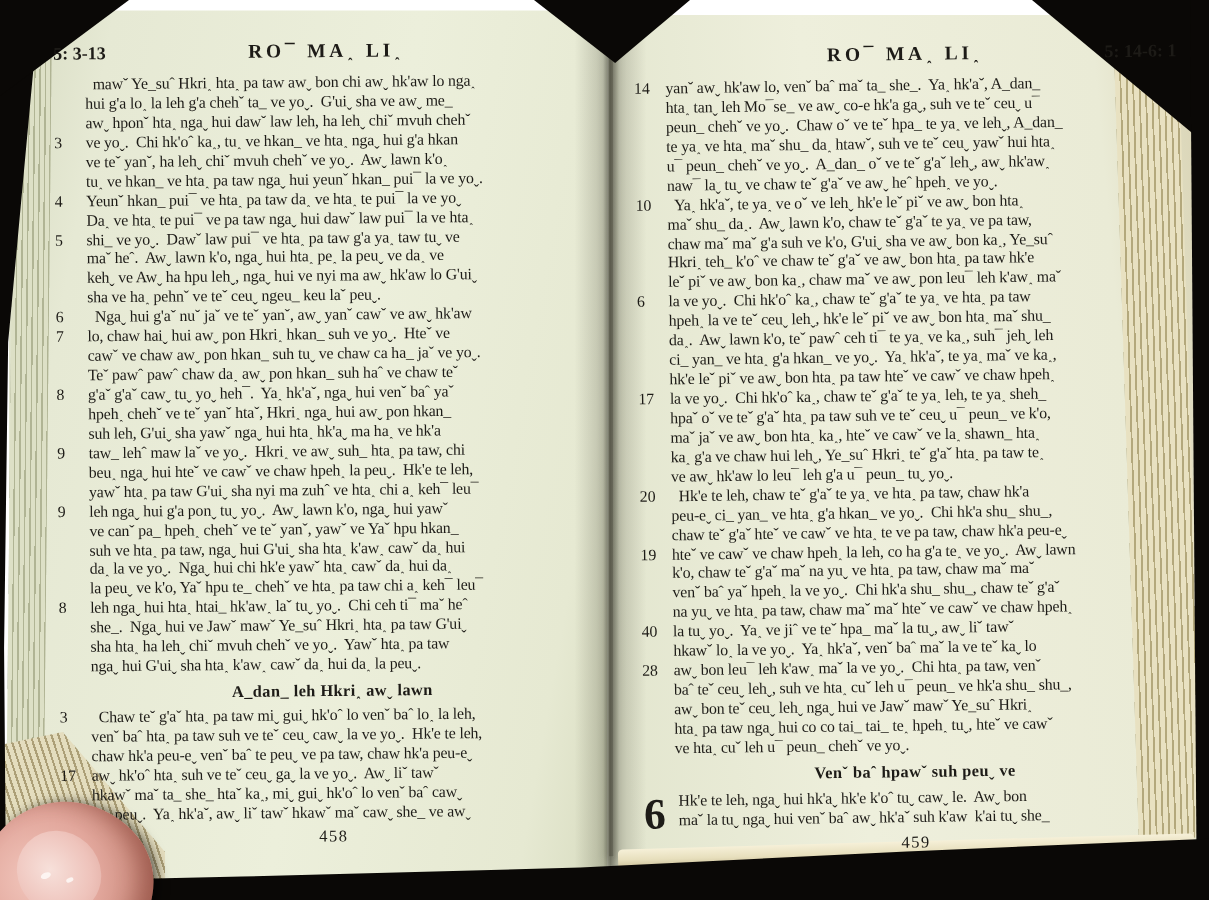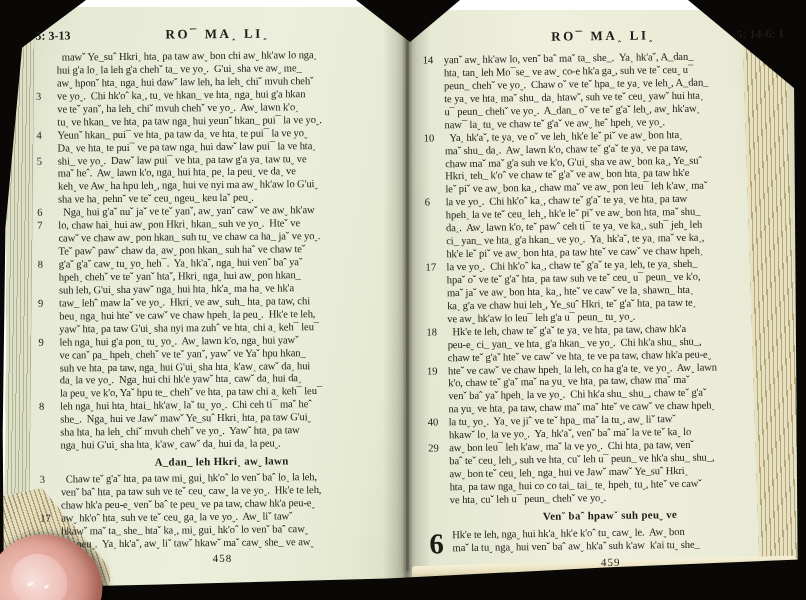--- a/index.html
+++ b/index.html
@@ -329,21 +329,21 @@
         </div>
         <div class="line">
           <span class="vnum"></span>
           <span class="ltext">ka˰ g'a ve chaw hui lehˬ, Ye_suˆ Hkri˰ teˇ g'aˇ hta˰ pa taw te˰</span>
         </div>
         <div class="line">
           <span class="vnum"></span>
           <span class="ltext">ve awˬ hk'aw lo leu¯ leh g'a u¯ peun_ tuˬ yoˬ.</span>
         </div>
         <div class="line">
-          <span class="vnum">18</span>
+          <span class="vnum">20</span>
           <span class="ltext">  Hk'e te leh, chaw teˇ g'aˇ te ya˰ ve hta˰ pa taw, chaw hk'a</span>
         </div>
         <div class="line">
           <span class="vnum"></span>
           <span class="ltext">peu-eˬ ci_ yan_ ve hta˰ g'a hkan_ ve yoˬ.  Chi hk'a shu_ shu_,</span>
         </div>
         <div class="line">
           <span class="vnum"></span>
           <span class="ltext">chaw teˇ g'aˇ hteˇ ve cawˇ ve hta˰ te ve pa taw, chaw hk'a peu-eˬ</span>
         </div>
@@ -365,21 +365,21 @@
         </div>
         <div class="line">
           <span class="vnum">40</span>
           <span class="ltext">la tuˬ yoˬ.  Ya˰ ve jiˆ ve teˇ hpa_ maˇ la tuˬ, awˬ liˇ tawˇ</span>
         </div>
         <div class="line">
           <span class="vnum"></span>
           <span class="ltext">hkawˇ lo˰ la ve yoˬ.  Ya˰ hk'aˇ, venˇ baˆ maˇ la ve teˇ kaˬ lo</span>
         </div>
         <div class="line">
-          <span class="vnum">29</span>
+          <span class="vnum">28</span>
           <span class="ltext">awˬ bon leu¯ leh k'aw˰ maˇ la ve yoˬ.  Chi hta˰ pa taw, venˇ</span>
         </div>
         <div class="line">
           <span class="vnum"></span>
           <span class="ltext">baˆ teˇ ceuˬ lehˬ, suh ve hta˰ cuˇ leh u¯ peun_ ve hk'a shu_ shu_,</span>
         </div>
         <div class="line">
           <span class="vnum"></span>
           <span class="ltext">awˬ bon teˇ ceuˬ lehˬ ngaˬ hui ve Jawˇ mawˇ Ye_suˆ Hkri˰</span>
         </div>

